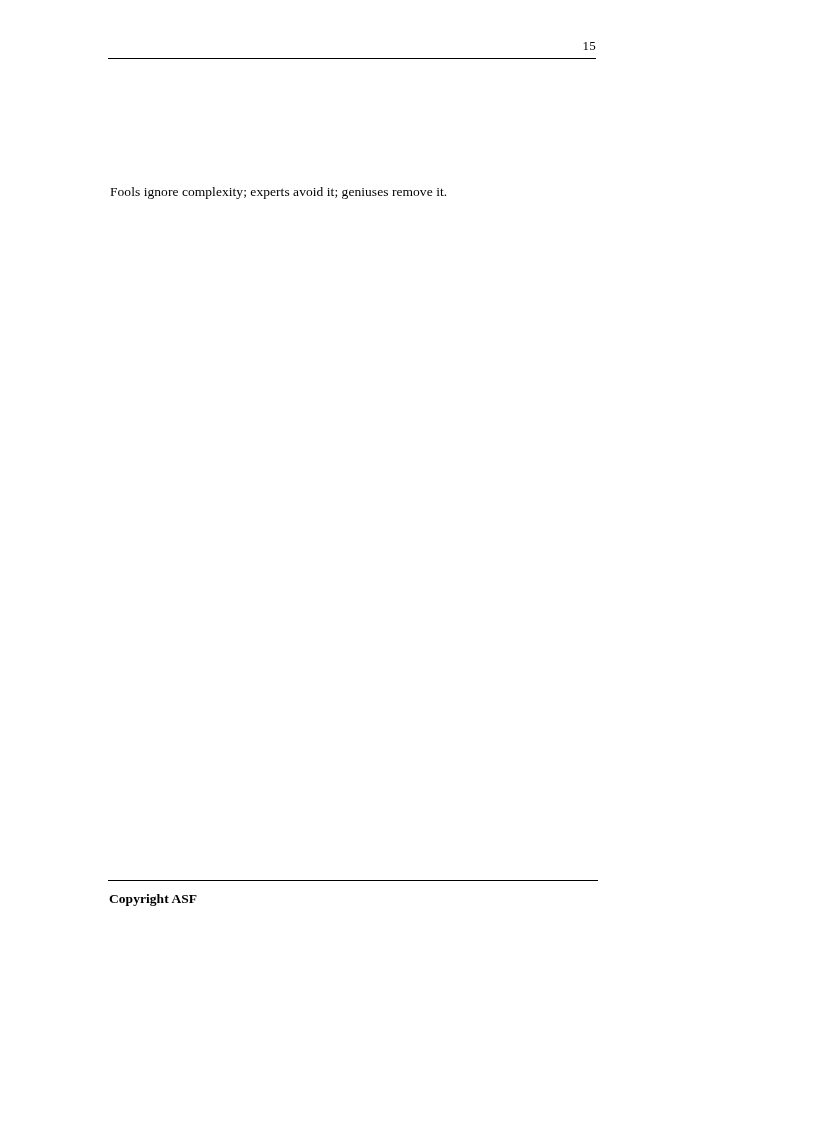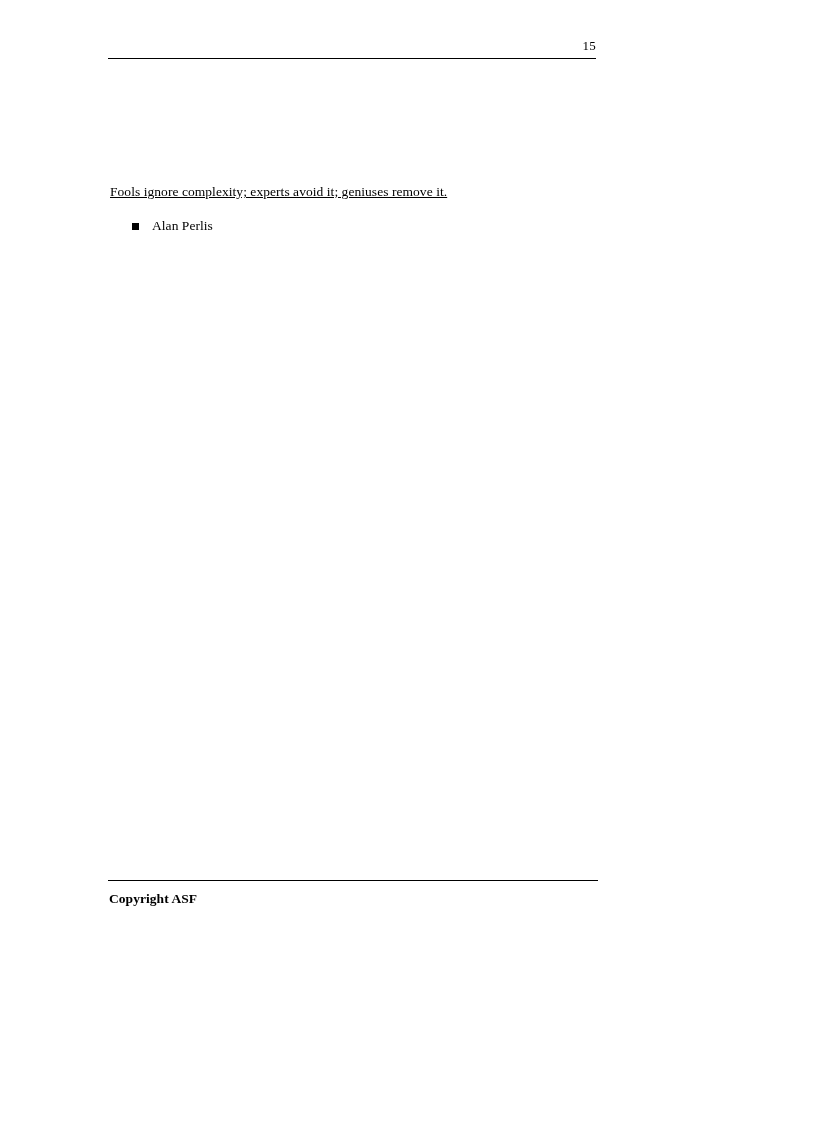--- a/index.html
+++ b/index.html
@@ -50,21 +50,20 @@
     position: absolute;
     left: 110px;
     top: 183px;
     width: 500px;
   }
   .quote-line {
     font-size: 13.5px;
     line-height: 18px;
     letter-spacing: 0.05px;
     white-space: nowrap;
-    text-decoration: underline;
   }
   .attrib-row {
     display: flex;
     align-items: flex-start;
     margin-top: 16px;
     margin-left: 22px;
   }
   .bullet-square {
     width: 7px;
     height: 7px;
@@ -111,24 +110,20 @@
 <div class="page">
 
   <div class="header">
     <div class="header-page-number">15</div>
     <div class="header-rule"></div>
   </div>
 
   <div class="body-block">
     <div class="quote-line">Fools ignore complexity; experts avoid it; geniuses remove it.</div>
 
-    <div class="attrib-row">
-      <span class="bullet-square"></span>
-      <span class="attrib-name">Alan Perlis</span>
-    </div>
   </div>
 
   <div class="footer">
     <div class="footer-rule"></div>
     <div class="footer-text">Copyright ASF</div>
   </div>
 
 </div>
 
 </body></html>

